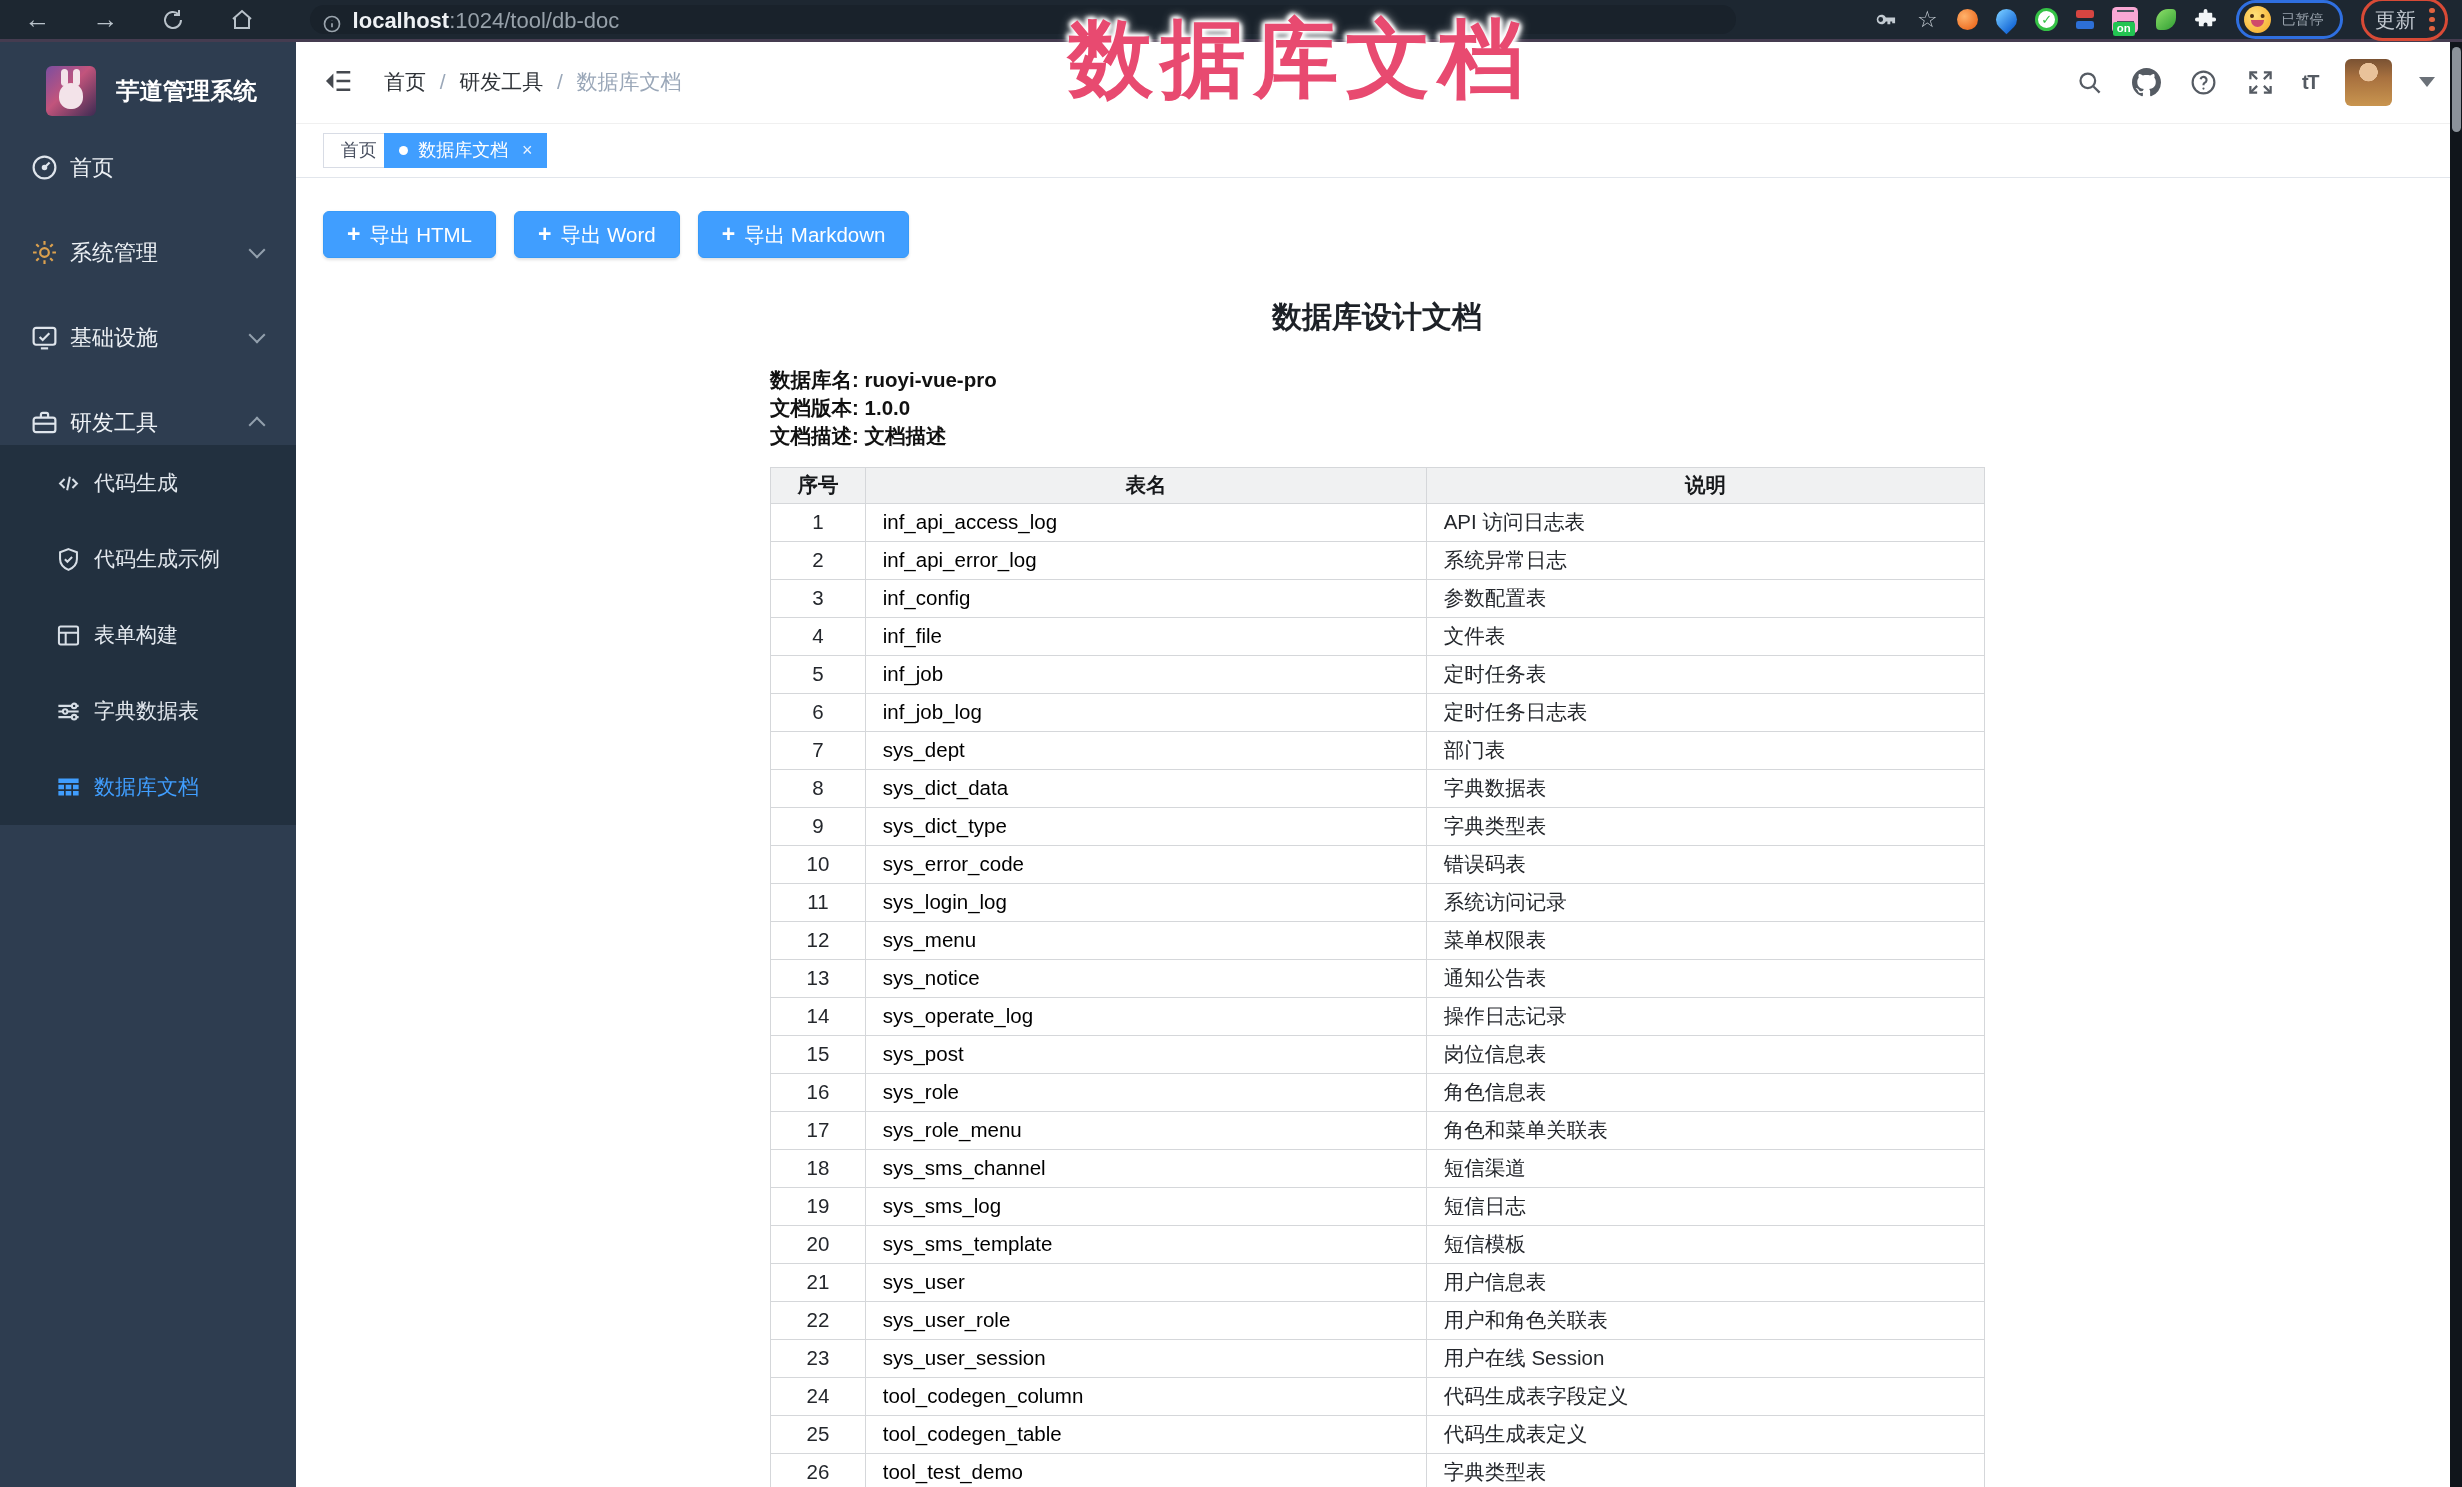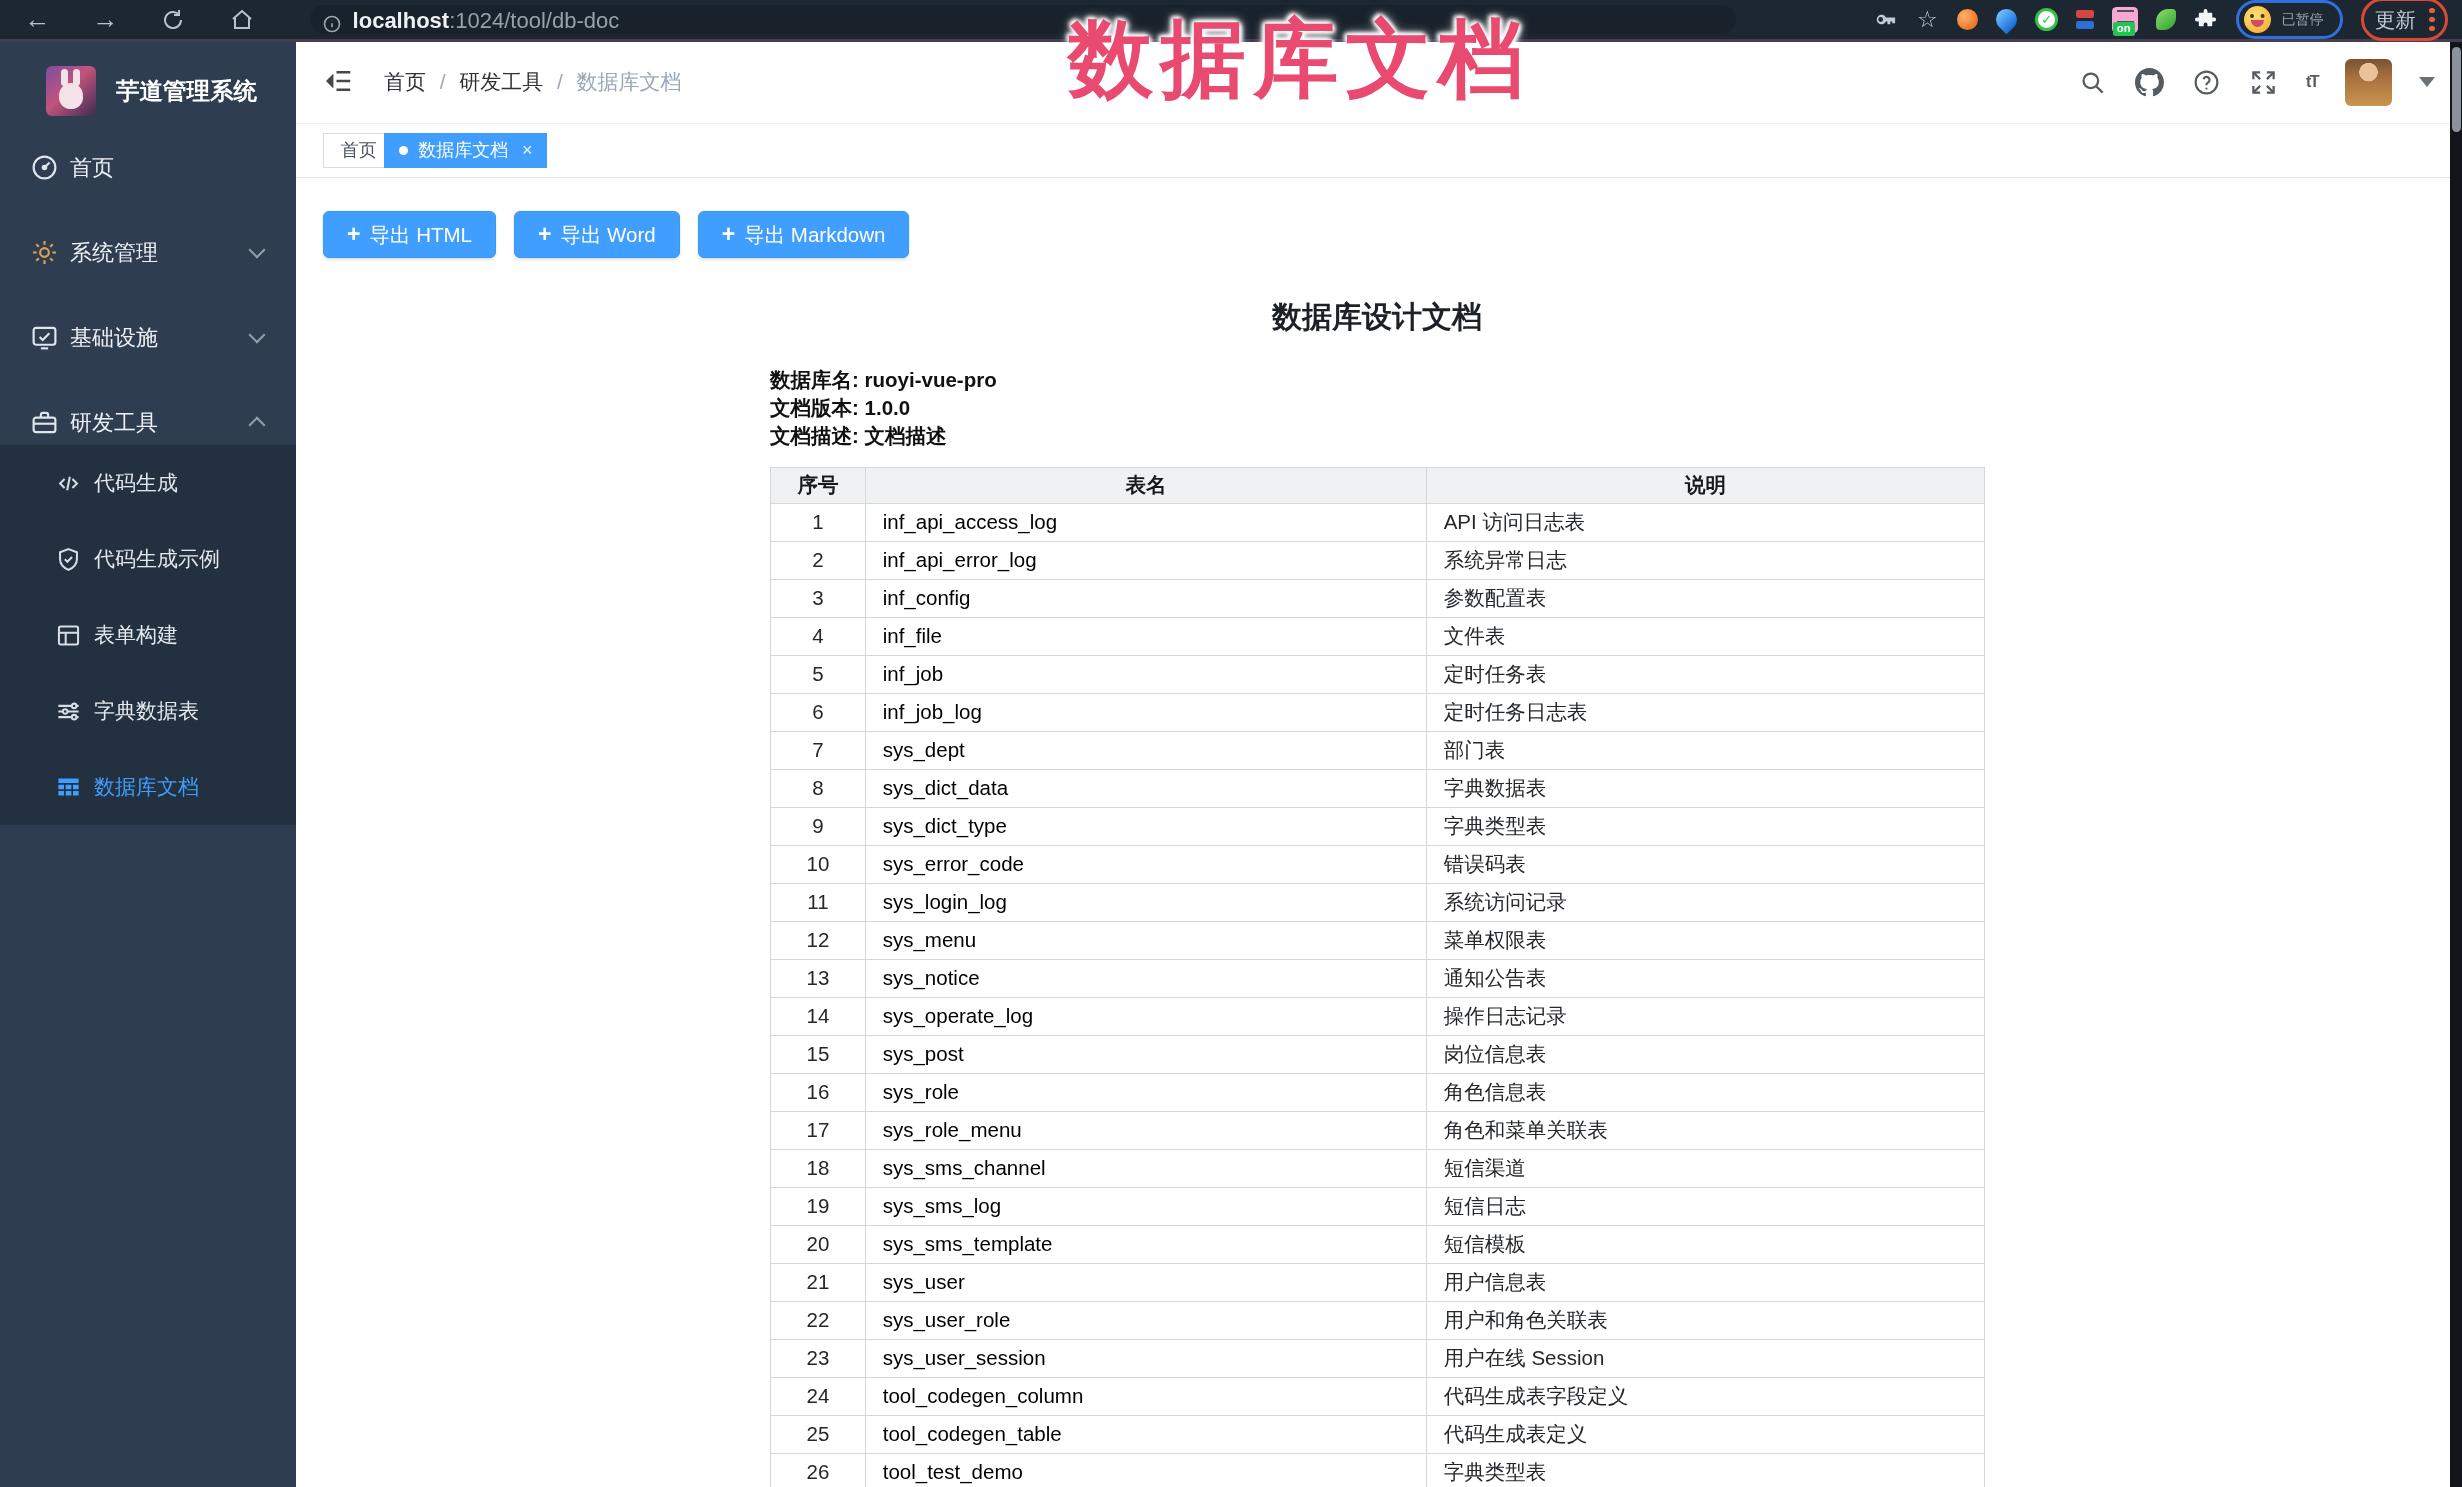--- a/index.html
+++ b/index.html
@@ -64,21 +64,21 @@
 
   
   .main-header{position:absolute;left:296px;top:42px;right:0;height:80px;background:#fff;z-index:3;}
   .fold{position:absolute;left:27px;top:24px;width:32px;height:30px;color:#45494f;cursor:pointer;}
   .breadcrumb{position:absolute;left:88px;top:0;height:80px;display:flex;align-items:center;gap:13.7px;font-size:21px;}
   .bc-item{color:#2f3338;}
   .bc-sep{color:#9aa7b8;}
   .bc-item.current{color:#9aa7b8;}
   .hicons{position:absolute;right:27px;top:0;height:80px;display:flex;align-items:center;gap:27px;color:#555b63;}
   .hicon{width:30px;height:30px;display:flex;align-items:center;justify-content:center;}
-  .tT{font-size:16px;font-weight:bold;color:#555b63;letter-spacing:-1.5px;}
+  .tT{font-size:20px;font-weight:bold;color:#555b63;letter-spacing:-1.5px;}
   .avatar{width:47px;height:47px;border-radius:6px;background:
      radial-gradient(circle at 50% 28%,#e9c29a 0 22%,transparent 23%),
      linear-gradient(180deg,#7a5233 0%,#a8713f 40%,#c9954f 100%);}
   .caret-down{width:0;height:0;border-left:8.3px solid transparent;border-right:8.3px solid transparent;border-top:10px solid #6b7178;}
 
   
   .tagbar{position:absolute;left:296px;top:123px;right:0;height:53px;background:#fff;border-top:0.8px solid #f0f0f0;border-bottom:0.8px solid #e2e6ec;z-index:3;}
   .tag{position:absolute;top:9px;height:35px;line-height:33px;box-sizing:border-box;border:0.8px solid #d8dce5;background:#fff;color:#495060;font-size:18px;padding:0 16.7px;cursor:pointer;display:flex;align-items:center;}
   .tag.home{left:27px;}
   .tag.active{left:88px;background:#409eff;border-color:#409eff;color:#fff;gap:10.6px;padding:0 13.7px;}

